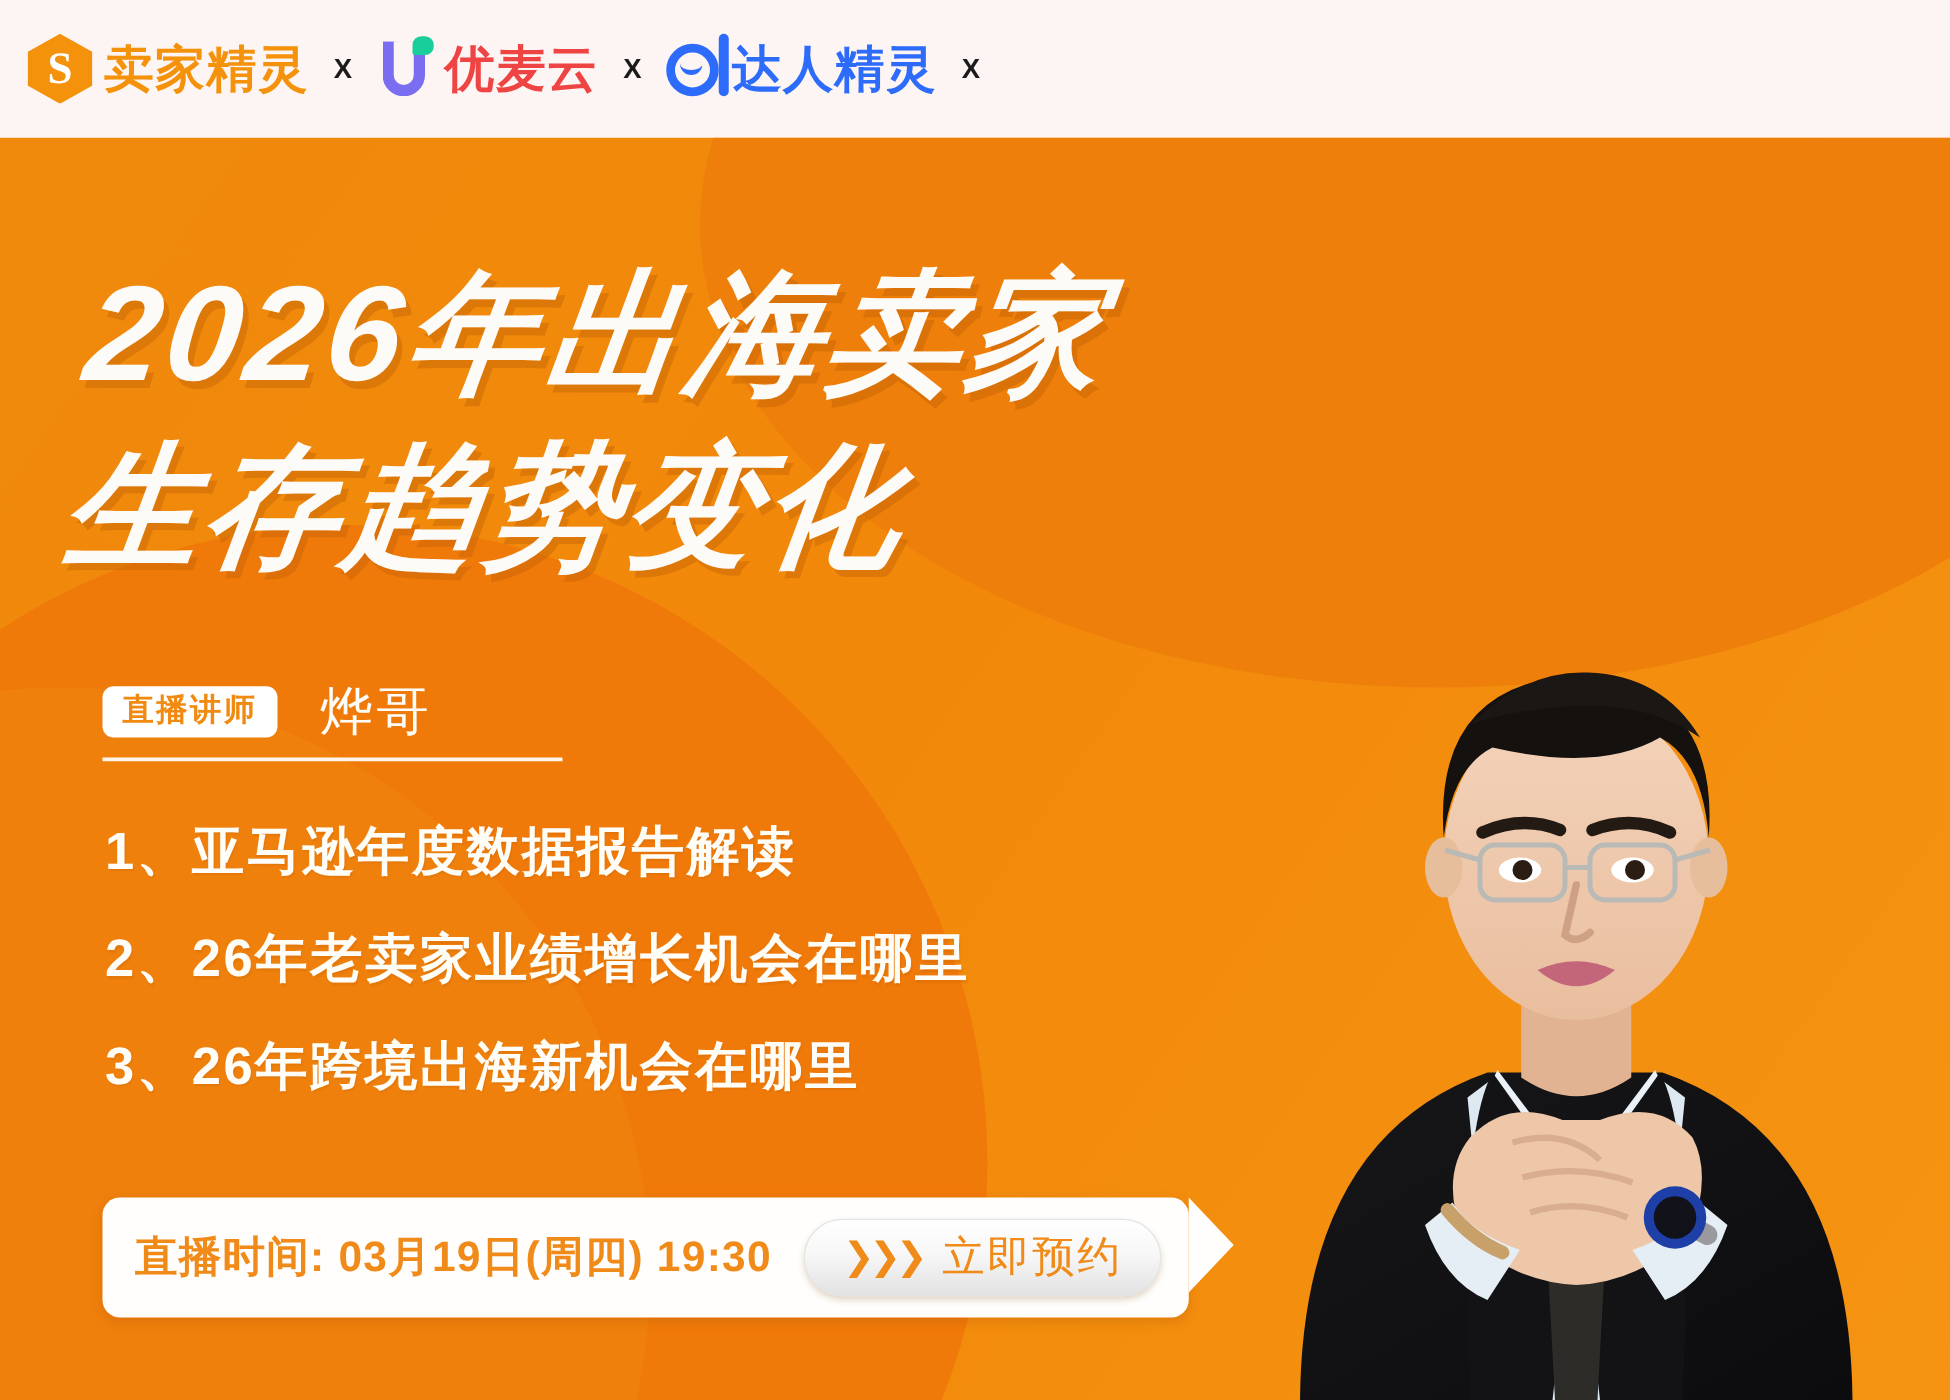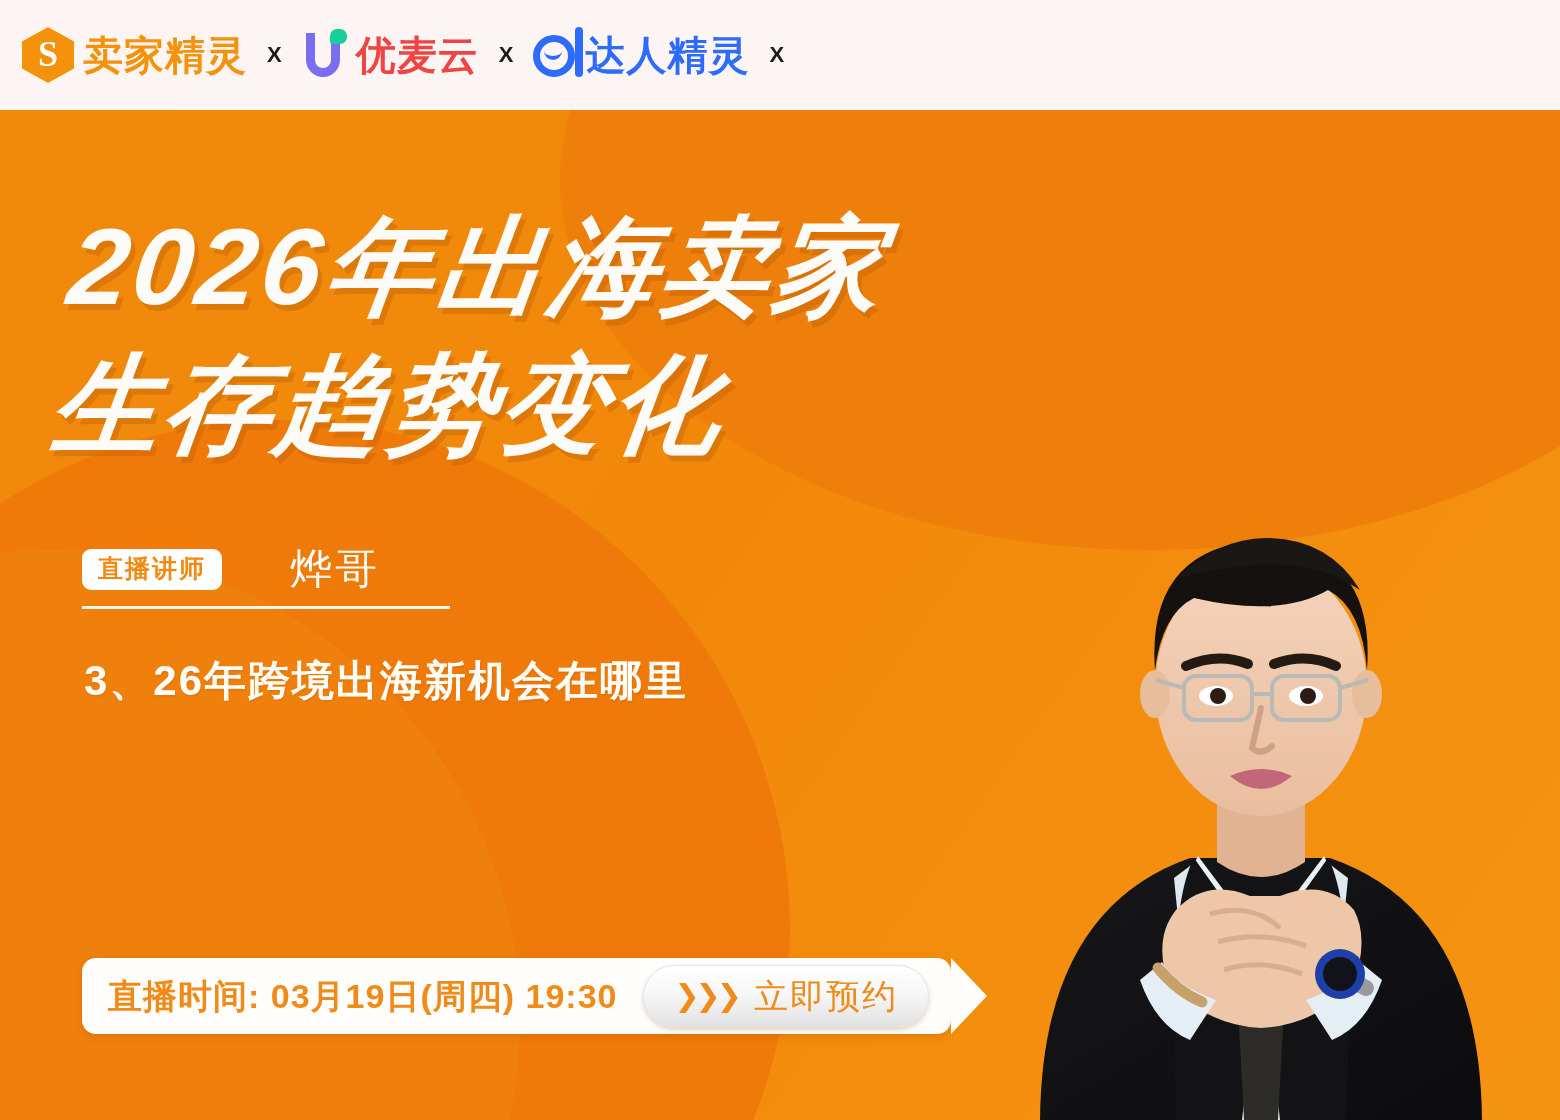--- a/index.html
+++ b/index.html
@@ -147,21 +147,21 @@
     text-shadow:5px 6px 0 rgba(190,95,5,.40);
     white-space:nowrap;
     transform:skewX(-7deg);
     transform-origin:left top;
     font-stretch:condensed;
   }
   .title .l2{ display:block; }
 
   .host-row{
     position:absolute; left:82px; top:438px;
-    display:flex; align-items:center;gap:34px;
+    display:flex; align-items:center;
   }
   .host-badge{
     background:#fff; color:#F08A10;
     font-size:25px; font-weight:bold;
     padding:7px 16px 9px; border-radius:9px;
     letter-spacing:2px; line-height:1;
   }
   .host-name{
     color:#FFFDFA; font-size:42px; margin-left:34px;
     letter-spacing:3px; line-height:1;
@@ -179,21 +179,21 @@
     letter-spacing:2px;
     margin-bottom:40px;
     white-space:nowrap;
     line-height:1.1;
     text-shadow:1px 2px 1px rgba(180,90,5,.18);
   }
 
   
   .cta{
     position:absolute; left:82px; top:848px;
-    height:76px;
+    height:96px;
     background:#FFFEFC;
     border-radius:14px;
     display:flex; align-items:center;
     padding-left:26px;
     box-shadow:0 3px 9px rgba(150,70,0,.22);
     z-index:25;
   }
   .cta::after{
     content:"";
     position:absolute; right:-36px; top:0;
@@ -342,20 +342,22 @@
         <span class="l2">生存趋势变化</span>
       </div>
 
       <div class="host-row">
         <span class="host-badge">直播讲师</span>
         <span class="host-name">烨哥</span>
       </div>
       <div class="host-rule"></div>
 
       <div class="agenda">
+        <div class="agenda-item">1、亚马逊年度数据报告解读</div>
+        <div class="agenda-item">2、26年老卖家业绩增长机会在哪里</div>
         <div class="agenda-item">3、26年跨境出海新机会在哪里</div>
       </div>
 
       <div class="cta">
         <span class="cta-time">直播时间: 03月19日(周四) 19:30</span>
         <div class="cta-btn">
           <span class="cta-chev">❯❯❯</span>
           <span class="cta-btn-label">立即预约</span>
         </div>
       </div>

